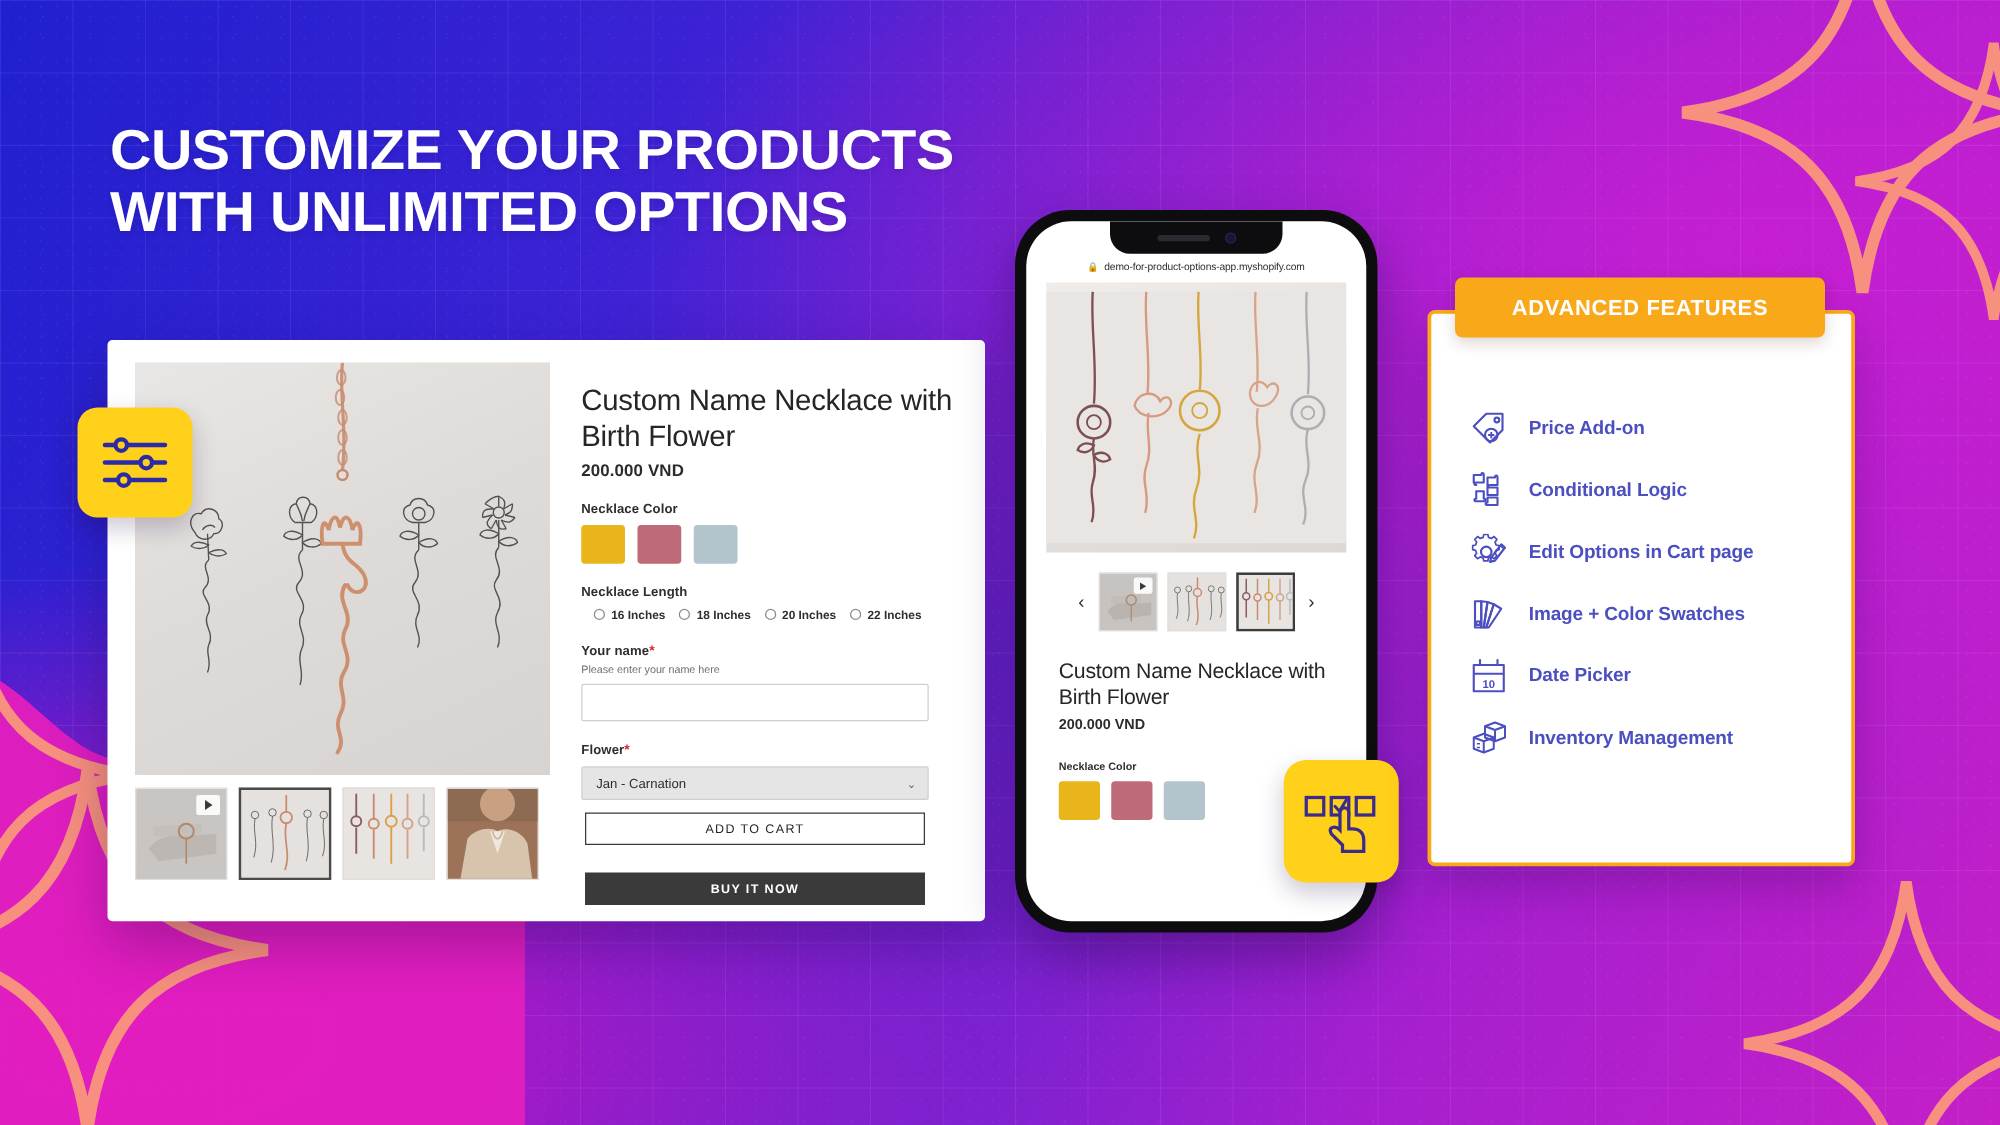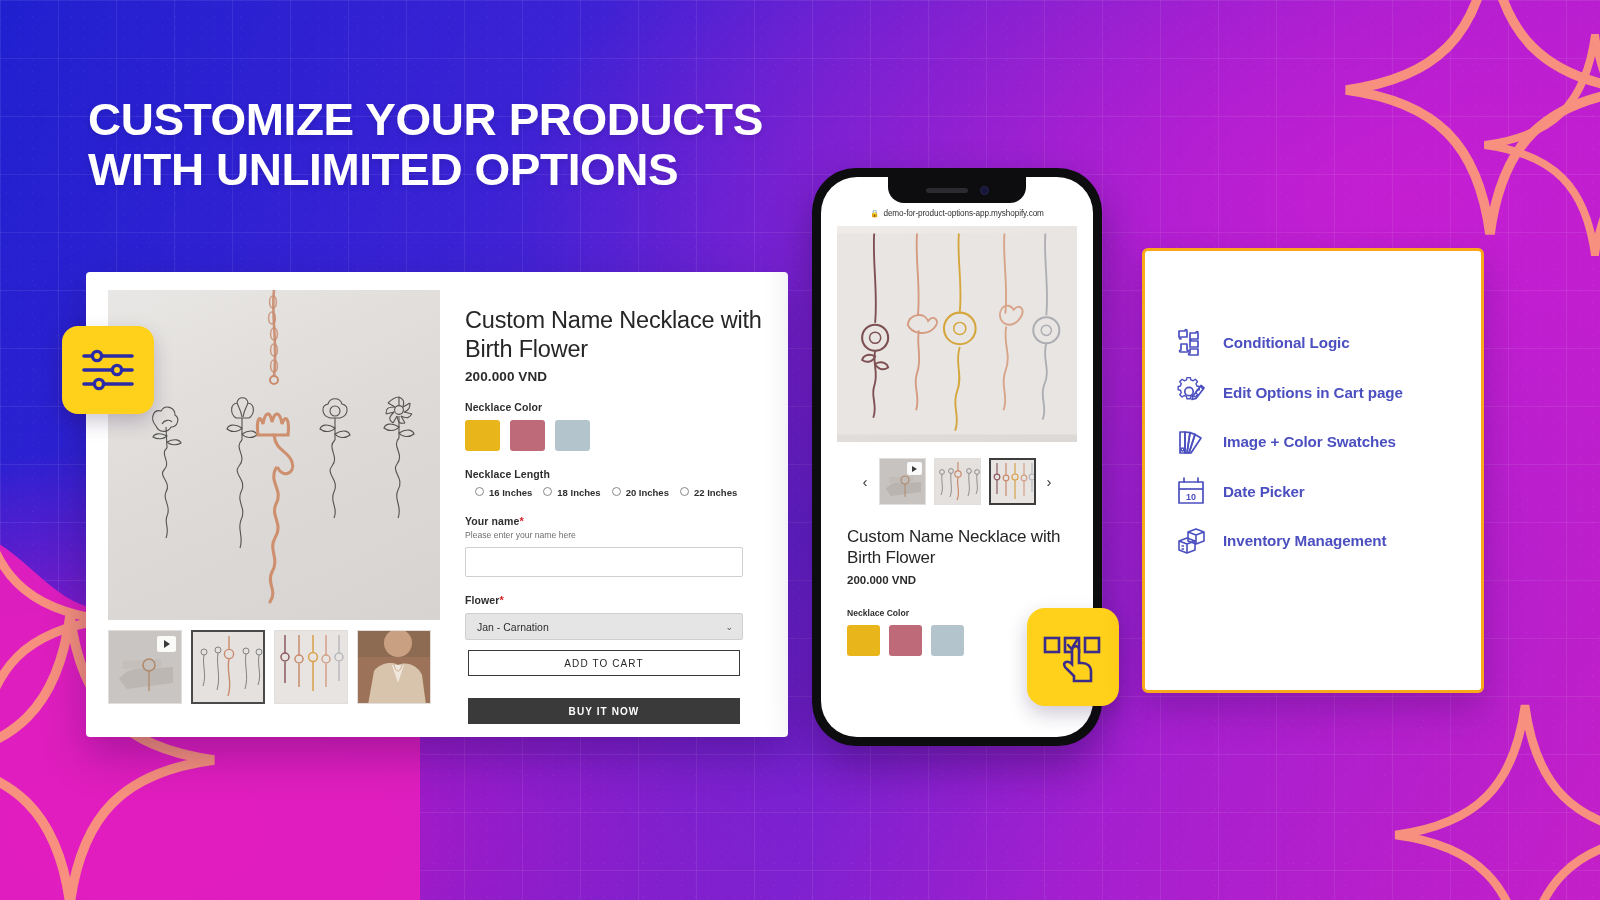--- a/index.html
+++ b/index.html
@@ -653,23 +653,35 @@
         <rect x="23" y="12" width="14" height="14"></rect>
         <rect x="43" y="12" width="14" height="14"></rect>
         <path d="M26,19 L29.5,23 L35,14" stroke-width="2.4" stroke-linecap="round"></path>
         <path d="M30,24 L30,38 C30,38 27,35 24,36 C21,37 22,41 25,43 L32,50 L32,55 L49,55 L49,46 C49,40 45,37 40,37 L37,37 L37,24 C37,21.5 35,20 33,20 C31,21 30,22 30,24 Z" fill="#FFD11A"></path>
       </g>
     </svg>
   </div>
 
   <div class="feat-wrap">
     <div class="feat-card"></div>
+    <div class="feat-badge">ADVANCED FEATURES</div>
 
     <div class="feat-list">
 
+      <div class="feat-row">
+        <svg class="feat-ico" viewBox="0 0 30 30">
+          <g fill="none" stroke="#4B4FBF" stroke-width="1.7" stroke-linejoin="round">
+            <path d="M3,13 L13,3 L26,3 L26,16 L16,26 Z"></path>
+            <circle cx="21.5" cy="8" r="1.9"></circle>
+            <circle cx="17" cy="20" r="5"></circle>
+            <path d="M17,17.5 L17,22.5 M14.5,20 L19.5,20" stroke-width="1.5"></path>
+          </g>
+        </svg>
+        <span class="feat-txt">Price Add-on</span>
+      </div>
 
       <div class="feat-row">
         <svg class="feat-ico" viewBox="0 0 30 30">
           <g fill="none" stroke="#4B4FBF" stroke-width="1.7" stroke-linejoin="round">
             <path d="M3,9 L3,3 L9,3 C9,1 11,1 11,3 L11,9 L5,9 C3,9 3,11 5,11 Z"></path>
             <path d="M14,5 L20,5 C20,3 22,3 22,5 L22,11 L16,11 C14,11 14,13 16,13 L22,13 L22,19 L14,19 Z"></path>
             <path d="M5,16 L11,16 L11,22 C13,22 13,24 11,24 L5,24 C3,24 3,22 5,22 Z"></path>
             <path d="M14,21 L22,21 L22,27 L14,27 C12,27 12,25 14,25 Z"></path>
           </g>
         </svg>

